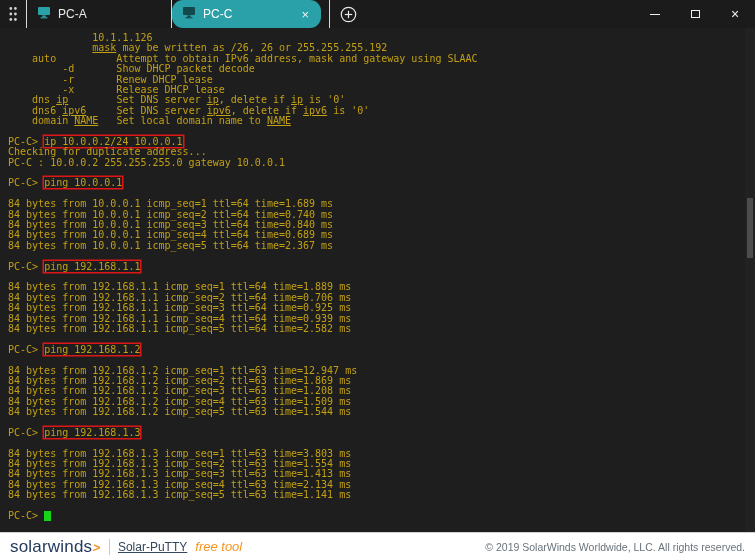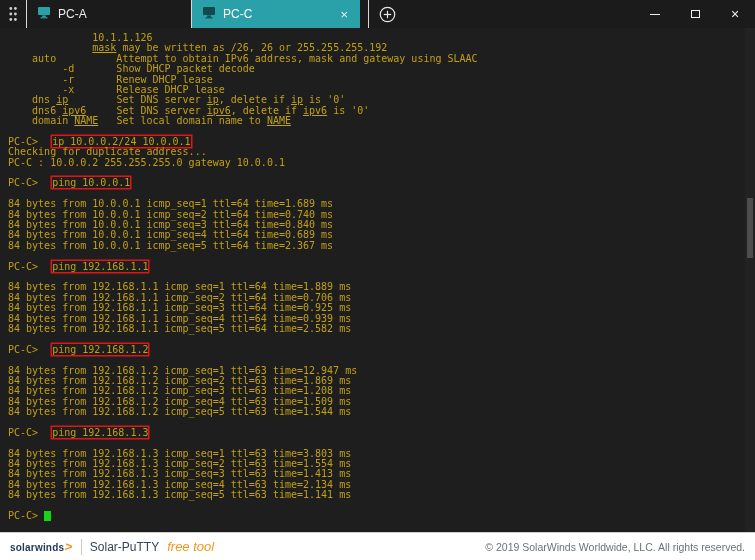--- a/index.html
+++ b/index.html
@@ -5,50 +5,50 @@
   * { margin:0; padding:0; box-sizing:border-box; }
   html,body { width:755px; height:560px; overflow:hidden; }
   body { font-family:"Liberation Sans", sans-serif; background:#000; }
 
   .app { width:755px; height:560px; display:flex; flex-direction:column; }
 
   
   .titlebar { flex:0 0 28px; background:#1b1b1b; display:flex; align-items:stretch; color:#fff; }
   .menu-btn { width:26px; display:flex; align-items:center; justify-content:center; cursor:pointer; }
   .tab { display:flex; align-items:center; gap:7px; padding:0 10px; font-size:12px; cursor:pointer; }
-  .tab-a { width:166px; border-left:1px solid #d8d8d8; border-right:1px solid #d8d8d8; color:#e9e9e9; }
+  .tab-a { width:146px; border-left:1px solid #d8d8d8; border-right:1px solid #d8d8d8; color:#e9e9e9; }
   .tab-a .mon { color:var(--accent,#2aa1a8); }
-  .tab-c { width:168px; background:var(--accent,#2aa1a8); color:#fff; }
+  .tab-c { width:149px; background:var(--accent,#2aa1a8); color:#fff;border-radius:11px; }
   .tab-c .mon { color:rgba(0,0,0,0.55); }
   .tab-close { margin-left:auto; font-size:13px; line-height:1; color:#f2f2f2; padding:0 2px; cursor:pointer; }
   .post-sep { width:1px; background:#d8d8d8; margin-left:8px; }
   .newtab { width:36px; display:flex; align-items:center; justify-content:center; cursor:pointer; }
   .tb-spacer { flex:1; }
   .winbtn { width:40px; display:flex; align-items:center; justify-content:center; cursor:pointer; color:#ededed; }
   .glyph-min { display:block; width:10px; border-top:1px solid #ededed; }
   .glyph-max { display:block; width:9px; height:8px; border:1px solid #ededed; }
   .glyph-close { font-size:14px; line-height:1; }
 
   
   .terminal { flex:1 1 auto; background:var(--terminal-bg,#1e1e1e); position:relative; overflow:hidden; cursor:text; }
   .term-lines { padding:5px 0 8px 8px; font-family:"DejaVu Sans Mono", monospace; font-size:10px; line-height:10.4px; color:var(--terminal-text,#c2a014); }
   .tline { white-space:pre; height:10.4px; }
   .u { text-decoration:underline; }
-  .box { box-shadow:0 0 0 1.5px var(--annotation-red,#df1616);margin-left:8px; }
+  .box { box-shadow:0 0 0 1.5px var(--annotation-red,#df1616); }
   .cursor { display:inline-block; width:7px; height:10px; background:var(--cursor-green,#17d417); vertical-align:bottom; }
   .scrollbar { position:absolute; top:0; right:0; width:10px; height:100%; background:rgba(255,255,255,0.02); }
   .scroll-thumb { position:absolute; right:2px; top:170px; width:6px; height:60px; background:#4d4d4d; }
 
   
   .statusbar { flex:0 0 28px; background:#ffffff; border-top:1px solid #cfcfcf; display:flex; align-items:center; padding:0 10px; gap:8px; }
   .brand { display:flex; align-items:baseline; gap:1px; }
-  .brand-name { font-weight:bold; color:var(--brand-navy,#233a5c); font-size:10px; letter-spacing:0.2px; }
+  .brand-name { font-weight:normal; color:var(--brand-navy,#233a5c); font-size:17px; letter-spacing:0.2px; }
   .brand-arrow { color:var(--brand-orange,#f7941d); font-weight:bold; font-size:13px; transform:skewX(-12deg); display:inline-block; }
   .vdiv { width:1px; height:16px; background:#c9c9c9; }
-  .app-name { color:#33465a; font-size:12px; }
+  .app-name { color:#33465a; font-size:12px;text-decoration:underline; }
   .tagline { color:var(--brand-orange,#f7941d); font-style:italic; font-size:13px; }
   .sb-spacer { flex:1; }
   .copyright { color:#69737b; font-size:10.5px; }
 </style>
 </head>
 <body>
 
 <div class="app">
 
   <header class="titlebar">

